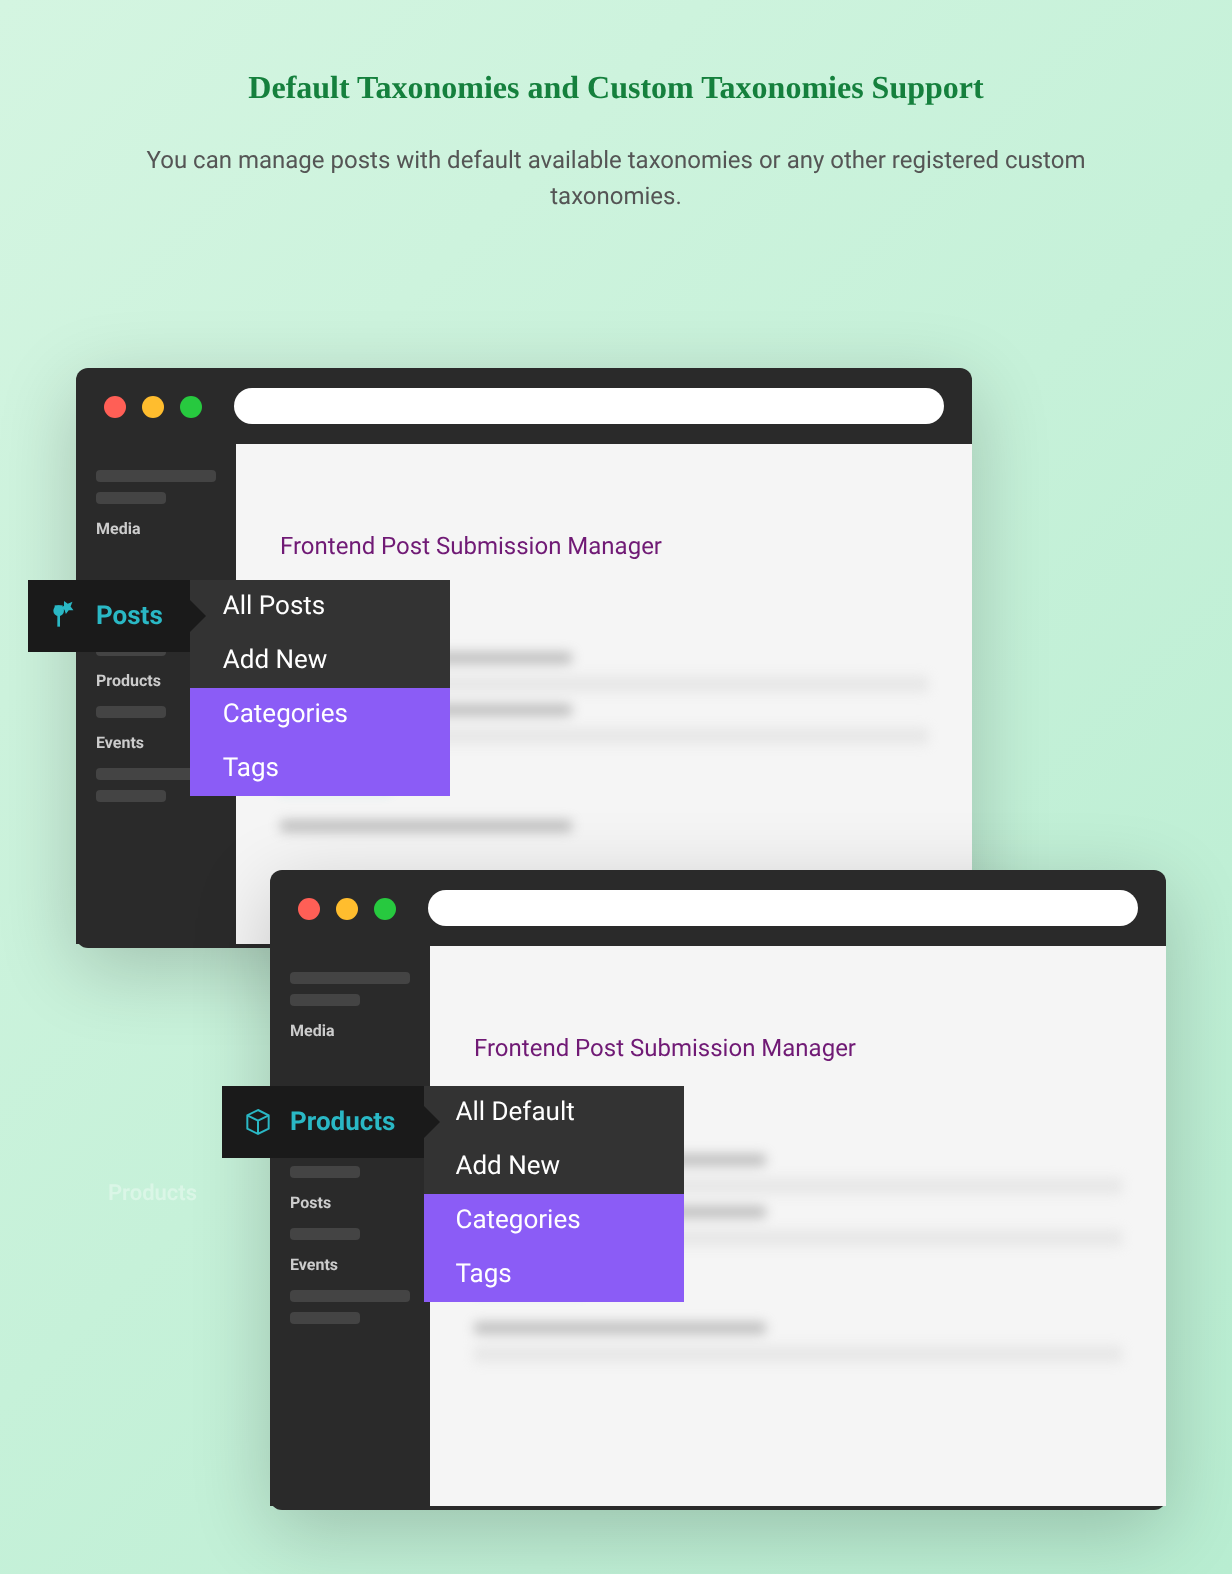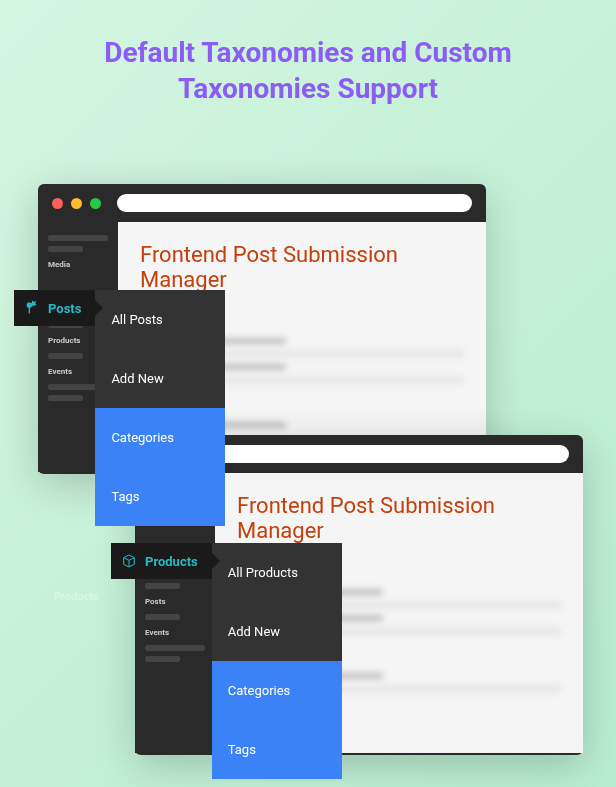--- a/index.html
+++ b/index.html
@@ -9,24 +9,25 @@
       width: 616px;
       height: 787px;
       overflow: hidden;
       position: relative;
     }
     .header {
       text-align: center;
       padding: 35px 40px 20px;
     }
     .title {
-      font-size: 28px;
+      font-size: 16px;
       font-weight: 700;
-      color: #8b5cf6;
+      color: #15803d;
       line-height: 1.3;
+      font-family: Liberation Serif, serif;
     }
     .subtitle {
       font-size: 12px;
       color: #555;
       margin-top: 15px;
       line-height: 1.5;
     }
     .window {
       position: absolute;
       background: #2a2a2a;
@@ -77,24 +78,25 @@
     .side-divider { height: 6px; background: #444; margin: 5px 10px; border-radius: 2px; }
     .side-divider.short { width: 35px; }
     .side-label { padding: 3px 10px; font-size: 8px; font-weight: 700; color: #ccc; }
     .content {
       flex: 1;
       background: #f5f5f5;
       padding: 20px 22px;
       position: relative;
     }
     .content-title {
-      font-size: 22px;
+      font-size: 12px;
       font-weight: 400;
-      color: #c2410c;
+      color: #701a75;
       margin-bottom: 20px;
+      margin-top: 24px;
     }
     .blur-block {
       filter: blur(3px);
       opacity: 0.5;
     }
     .blur-icon {
       width: 18px; height: 18px;
       background: #2ab8c5;
       border-radius: 50%;
       margin-bottom: 8px;
@@ -142,41 +144,42 @@
       border-left: 8px solid #1a1a1a;
       border-top: 8px solid transparent;
       border-bottom: 8px solid transparent;
     }
     .fly-icon { width: 16px; height: 16px; }
     .fly-menu {
       background: #333;
       min-width: 130px;
     }
     .fly-item {
-      padding: 22px 16px;
+      padding: 6px 16px;
       font-size: 13px;
       color: #fff;
       cursor: pointer;
     }
     .fly-item.active {
-      background: #3b82f6;
+      background: #8b5cf6;
     }
     .ghost-label {
       position: absolute;
       color: rgba(255,255,255,0.35);
       font-size: 11px;
       font-weight: 600;
     }
     .ghost1 { top: 590px; left: 54px; }
   </style>
 </head>
 <body>
 
 <div class="header">
   <div class="title">Default Taxonomies and Custom Taxonomies Support</div>
+  <div class="subtitle">You can manage posts with default available taxonomies or any other registered custom taxonomies.</div>
 </div>
 
 <div class="window window1">
   <div class="titlebar">
     <div class="dot red"></div>
     <div class="dot yellow"></div>
     <div class="dot green"></div>
     <div class="urlbar"></div>
   </div>
   <div class="body">
@@ -263,20 +266,20 @@
 
 <div class="flyout fly2">
   <div class="fly-tab">
     <svg class="fly-icon" viewBox="0 0 24 24" fill="none" stroke="#2ab8c5" stroke-width="1.5">
       <path d="M12 3l8 4v10l-8 4-8-4V7l8-4z"></path>
       <path d="M4 7l8 4 8-4M12 11v10"></path>
     </svg>
     <span>Products</span>
   </div>
   <div class="fly-menu">
-    <div class="fly-item">All Products</div>
+    <div class="fly-item">All Default</div>
     <div class="fly-item">Add New</div>
     <div class="fly-item active">Categories</div>
     <div class="fly-item active">Tags</div>
   </div>
 </div>
 
 <div class="ghost-label ghost1">Products</div>
 
 </body></html>

